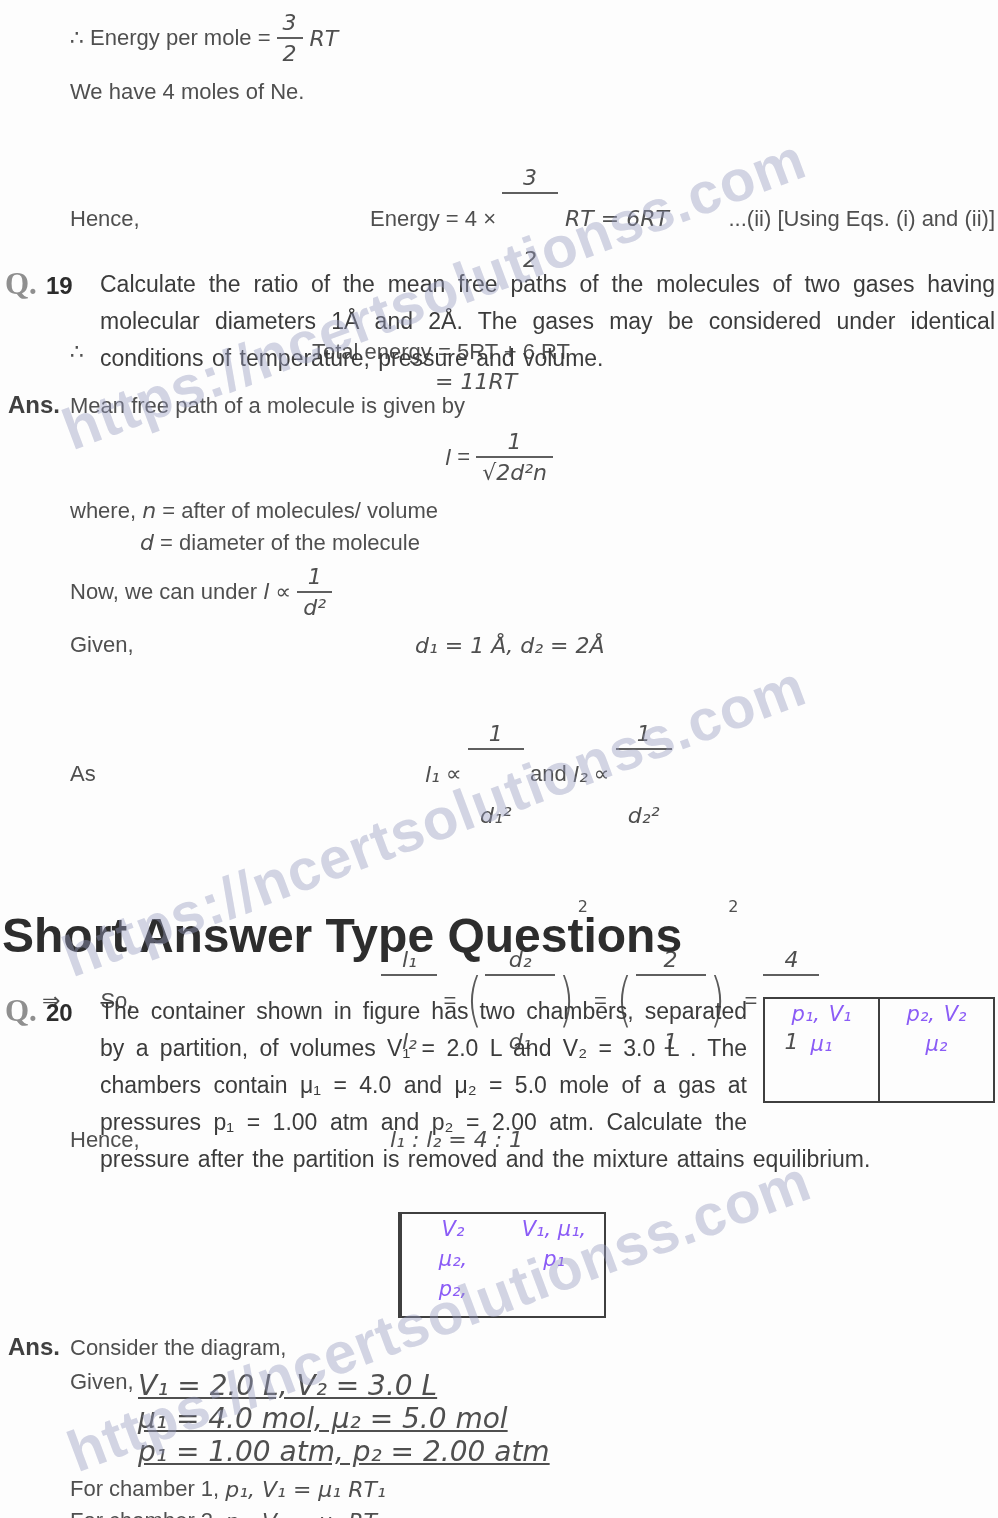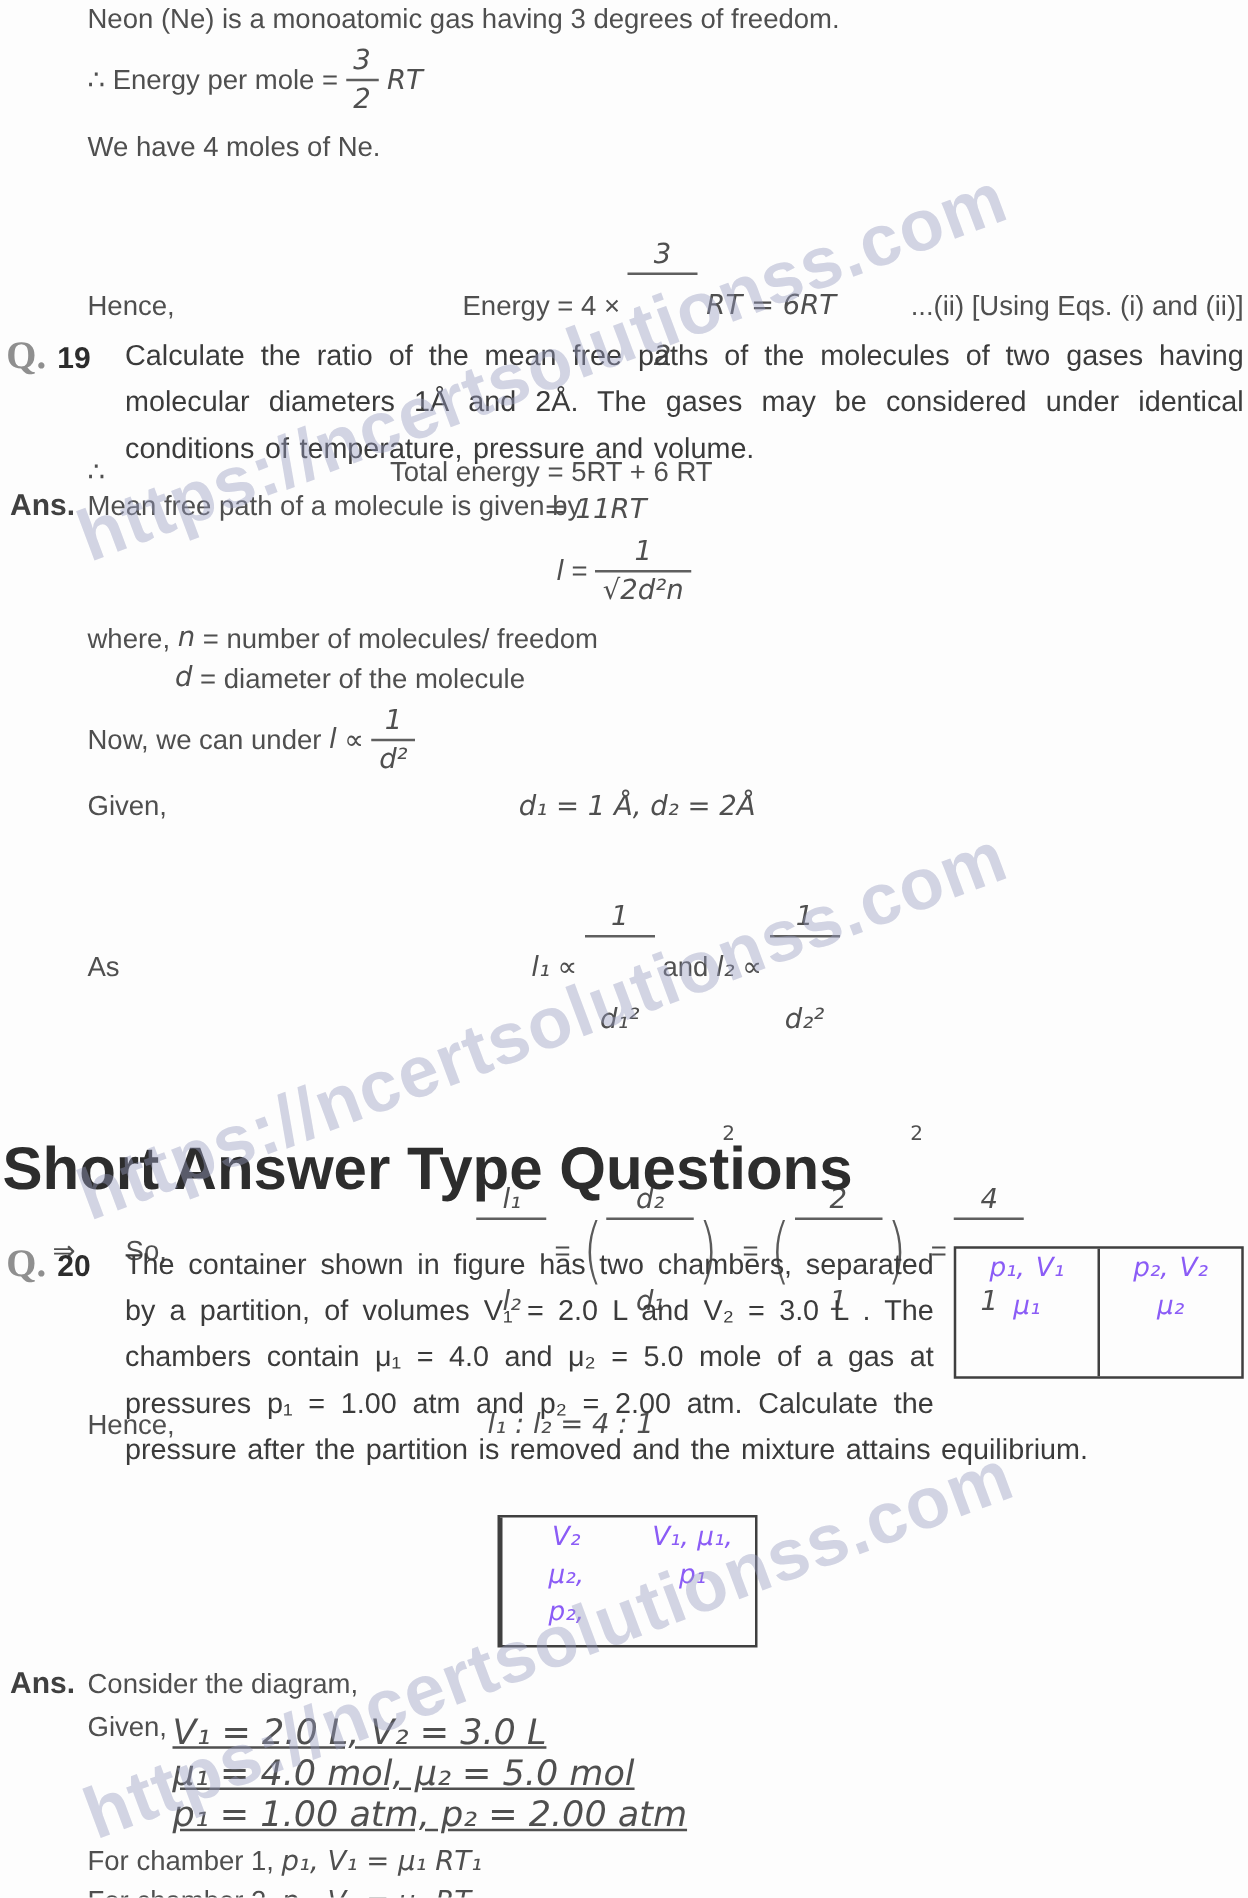--- a/index.html
+++ b/index.html
@@ -44,21 +44,20 @@
   .lbl{white-space:pre;}
 </style>
 </head>
 <body>
 
 <div class="watermark" style="left:65px;top:398px;">https://ncertsolutionss.com</div>
 <div class="watermark" style="left:65px;top:925px;">https://ncertsolutionss.com</div>
 <div class="watermark" style="left:70px;top:1420px;">https://ncertsolutionss.com</div>
 
 <div class="sec" style="top:2px;left:70px;right:3px;">
-  <div class="txt">Neon (Ne) is a monoatomic gas having 3 degrees of freedom.</div>
 
   <div class="erow" style="margin-top:8px;">
     <span class="lbl">∴ Energy per mole = </span>
     <span class="frac">
       <span class="num">3</span>
       <span class="den">2</span>
     </span>
     <span class="it lbl"> RT</span>
   </div>
 
@@ -105,21 +104,21 @@
     <span class="lbl"> = </span>
     <span class="frac">
       <span class="num">1</span>
       <span class="den">√2d²n</span>
     </span>
   </div>
 
   <div class="erow" style="margin-left:70px;margin-top:12px;">
     <span class="lbl">where, </span>
     <span class="it lbl">n</span>
-    <span class="lbl"> = number of molecules/ freedom</span>
+    <span class="lbl"> = after of molecules/ volume</span>
   </div>
   <div class="erow" style="margin-left:140px;margin-top:6px;">
     <span class="it lbl">d</span>
     <span class="lbl"> = diameter of the molecule</span>
   </div>
 
   <div class="erow" style="margin-left:70px;margin-top:8px;">
     <span class="lbl">Now, we can under </span>
     <span class="it lbl">l</span>
     <span class="lbl"> ∝ </span>

